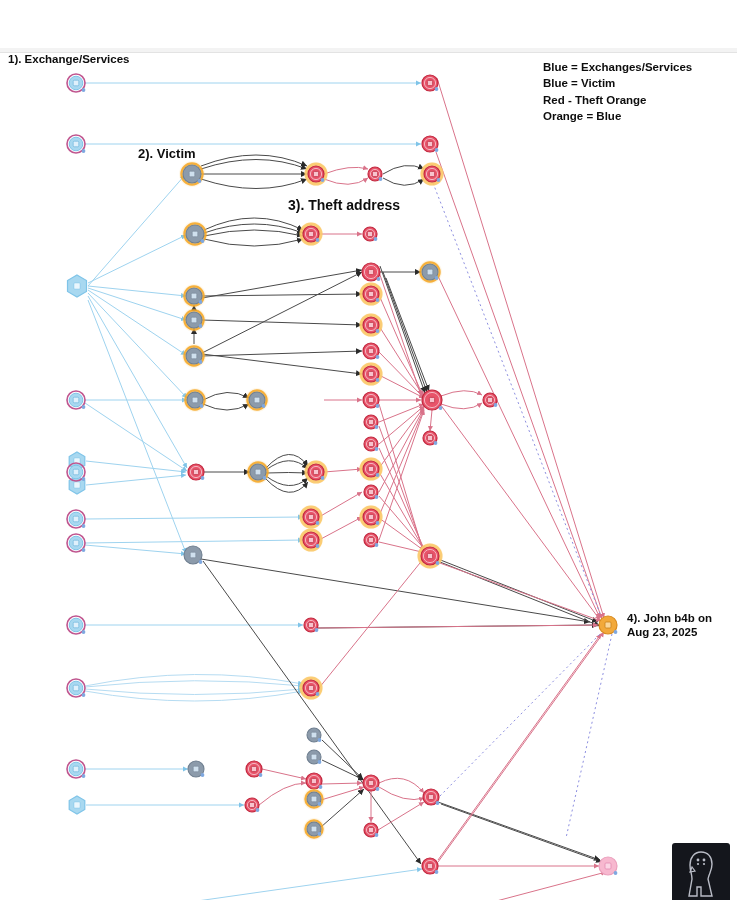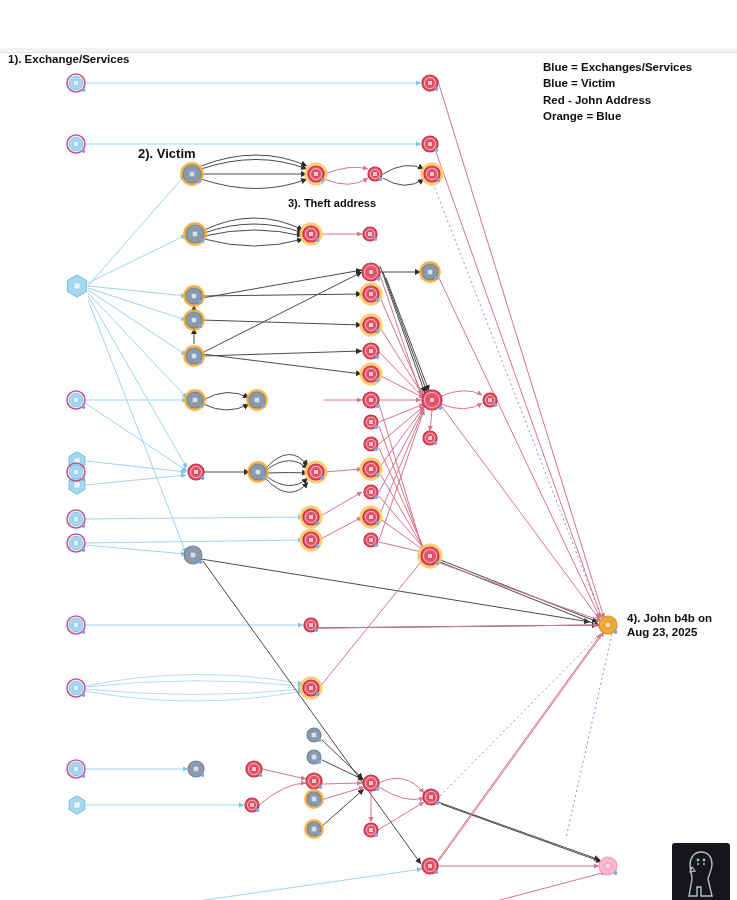--- a/index.html
+++ b/index.html
@@ -3,21 +3,21 @@
 <meta charset="utf-8">
 <style>
   html,body{margin:0;padding:0;background:#ffffff;}
   body{width:737px;height:900px;font-family:"Liberation Sans",sans-serif;position:relative;overflow:hidden;}
   #stage{position:relative;width:737px;height:900px;background:#ffffff;margin-top:48px;}
   #topbar{position:absolute;left:0;top:0;width:737px;height:4px;background:#f3f3f3;border-bottom:1px solid #e3e3e3;}
   svg#graph{position:absolute;left:0;top:0;width:737px;height:900px;}
   .lbl{position:absolute;font-weight:bold;color:#0d0d0d;line-height:1.22;white-space:pre;}
   #lbl-exch{left:8px;top:4px;font-size:11.5px;}
   #lbl-victim{left:138px;top:98px;font-size:13px;}
-  #lbl-theft{left:288px;top:149px;font-size:11px;}
+  #lbl-theft{left:288px;top:149px;font-size:14px;}
   #lbl-john{left:627px;top:563px;font-size:11.5px;}
   #legend{position:absolute;left:543px;top:11px;font-size:11.5px;font-weight:bold;color:#0d0d0d;line-height:1.42;}
   #logo{position:absolute;left:672px;top:795px;width:58px;height:62px;background:#14161c;border-radius:3px;}
   #logo svg{position:absolute;left:0;top:0;}
   #logotext{position:absolute;left:686px;top:872px;font-size:7.5px;font-weight:bold;color:#111;letter-spacing:.3px;}
   #logomark{position:absolute;left:680px;top:872px;font-size:8px;color:#111;}
 </style>
 </head>
 <body>
 
@@ -610,21 +610,21 @@
 
   <div class="lbl" id="lbl-exch">1). Exchange/Services</div>
   <div class="lbl" id="lbl-victim">2). Victim</div>
   <div class="lbl" id="lbl-theft">3). Theft address</div>
   <div class="lbl" id="lbl-john">4). John b4b on
 Aug 23, 2025</div>
 
   <div id="legend">
     <div>Blue = Exchanges/Services</div>
     <div>Blue = Victim</div>
-    <div>Red - John Address</div>
+    <div>Red - Theft Orange</div>
     <div>Orange = Blue</div>
   </div>
 
   <div id="logo">
     <svg width="58" height="62" viewBox="0 0 58 62">
       <path d="M29 9 C22 9 18 15 18 22 C18 28 20 31 20 36 L17 53 L25 53 L25 44 L29 44 L29 53 L40 53 L36 36 C37 30 40 28 40 21 C40 14 36 9 29 9 Z" fill="none" stroke="#b9bcc6" stroke-width="1.4"></path>
       <path d="M20 24 L18 29 L23 28 Z" fill="none" stroke="#b9bcc6" stroke-width="1.2"></path>
       <circle cx="26" cy="17" r="1.4" fill="#b9bcc6"></circle>
       <circle cx="32" cy="17" r="1.4" fill="#b9bcc6"></circle>
       <circle cx="26" cy="21" r="1.1" fill="#b9bcc6"></circle>

